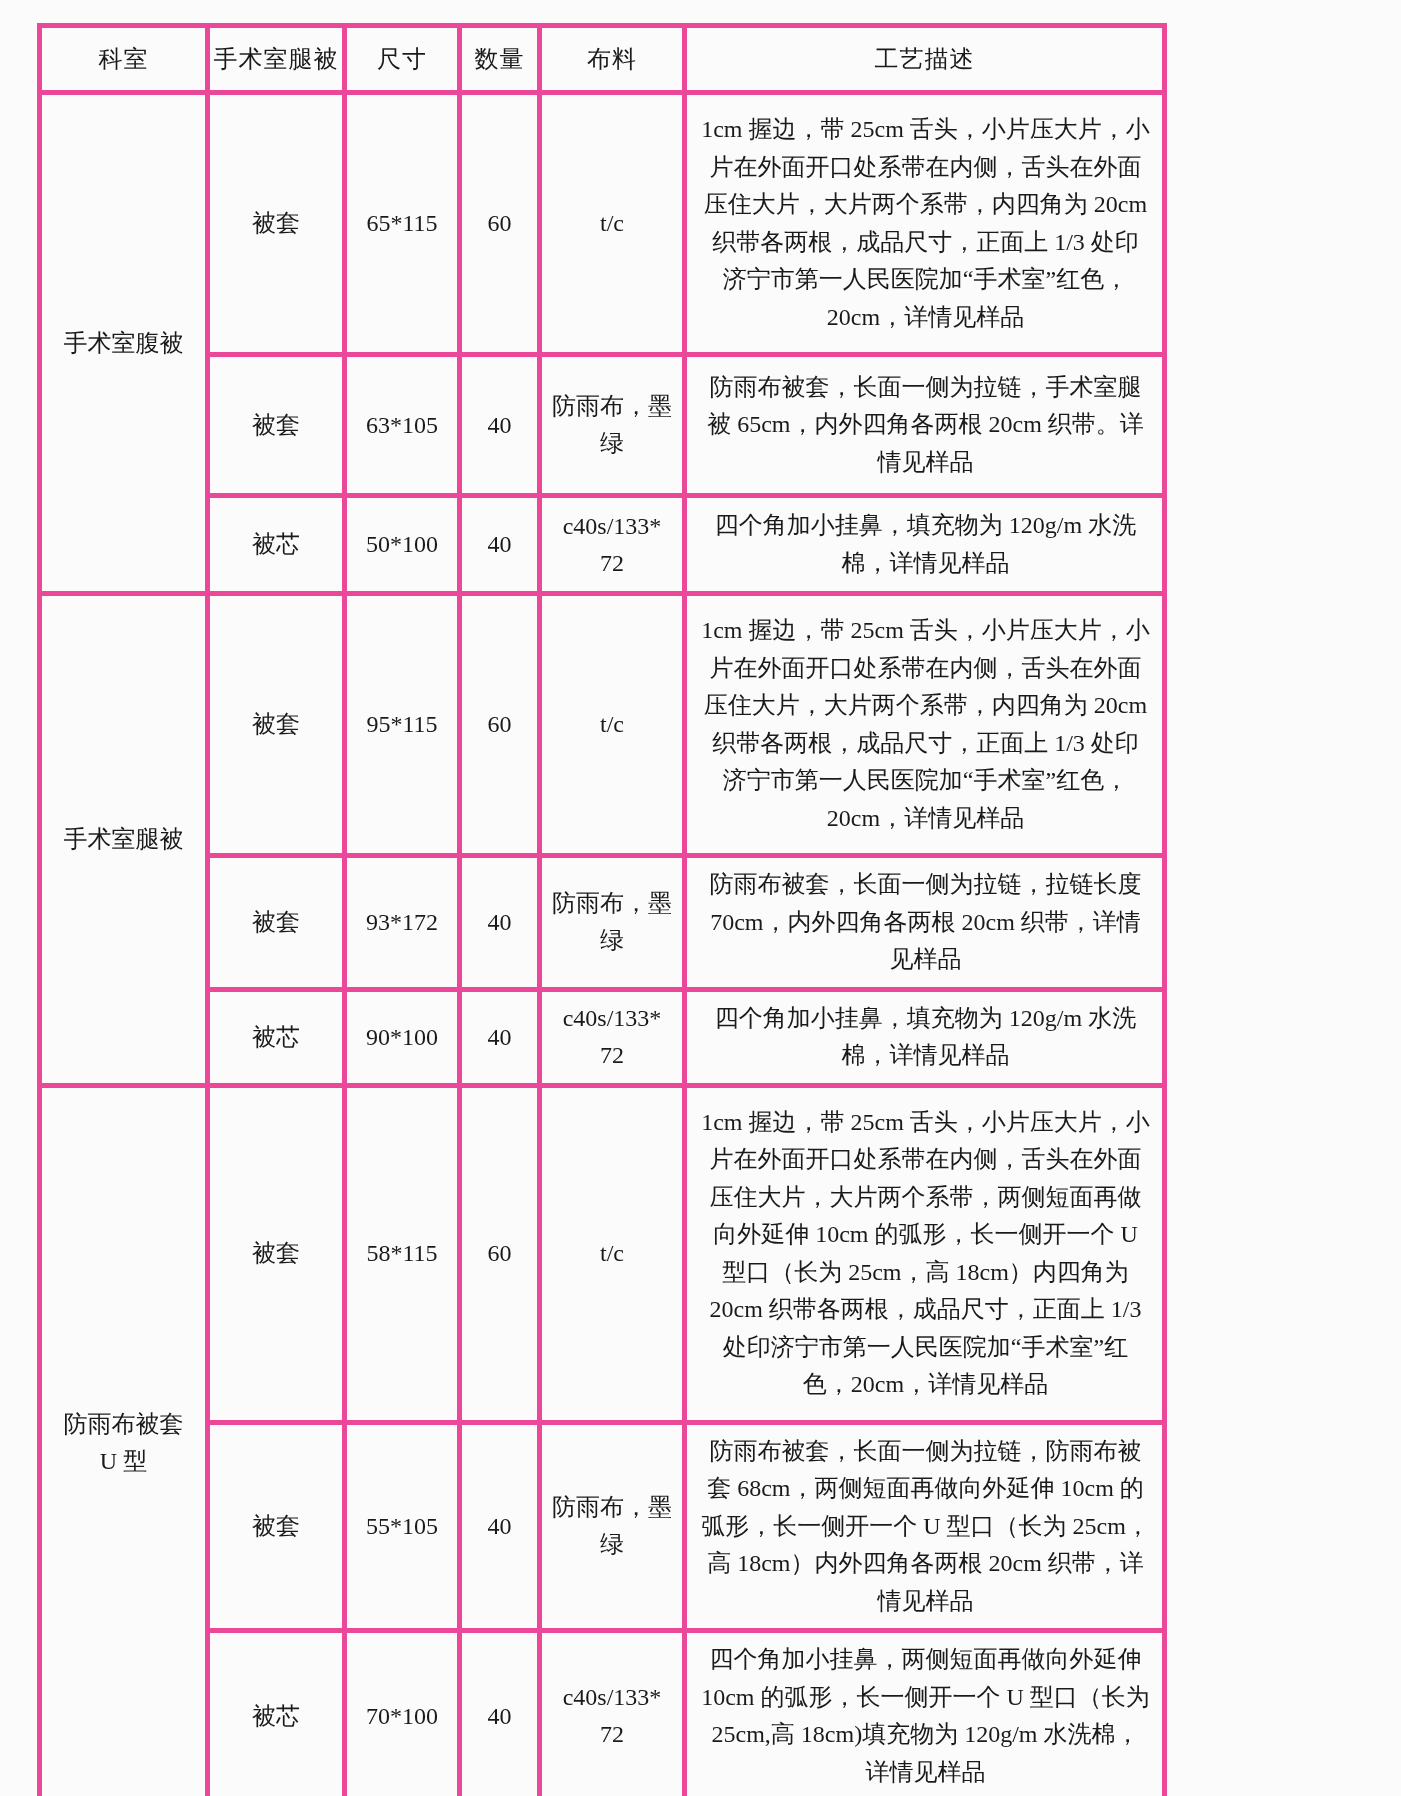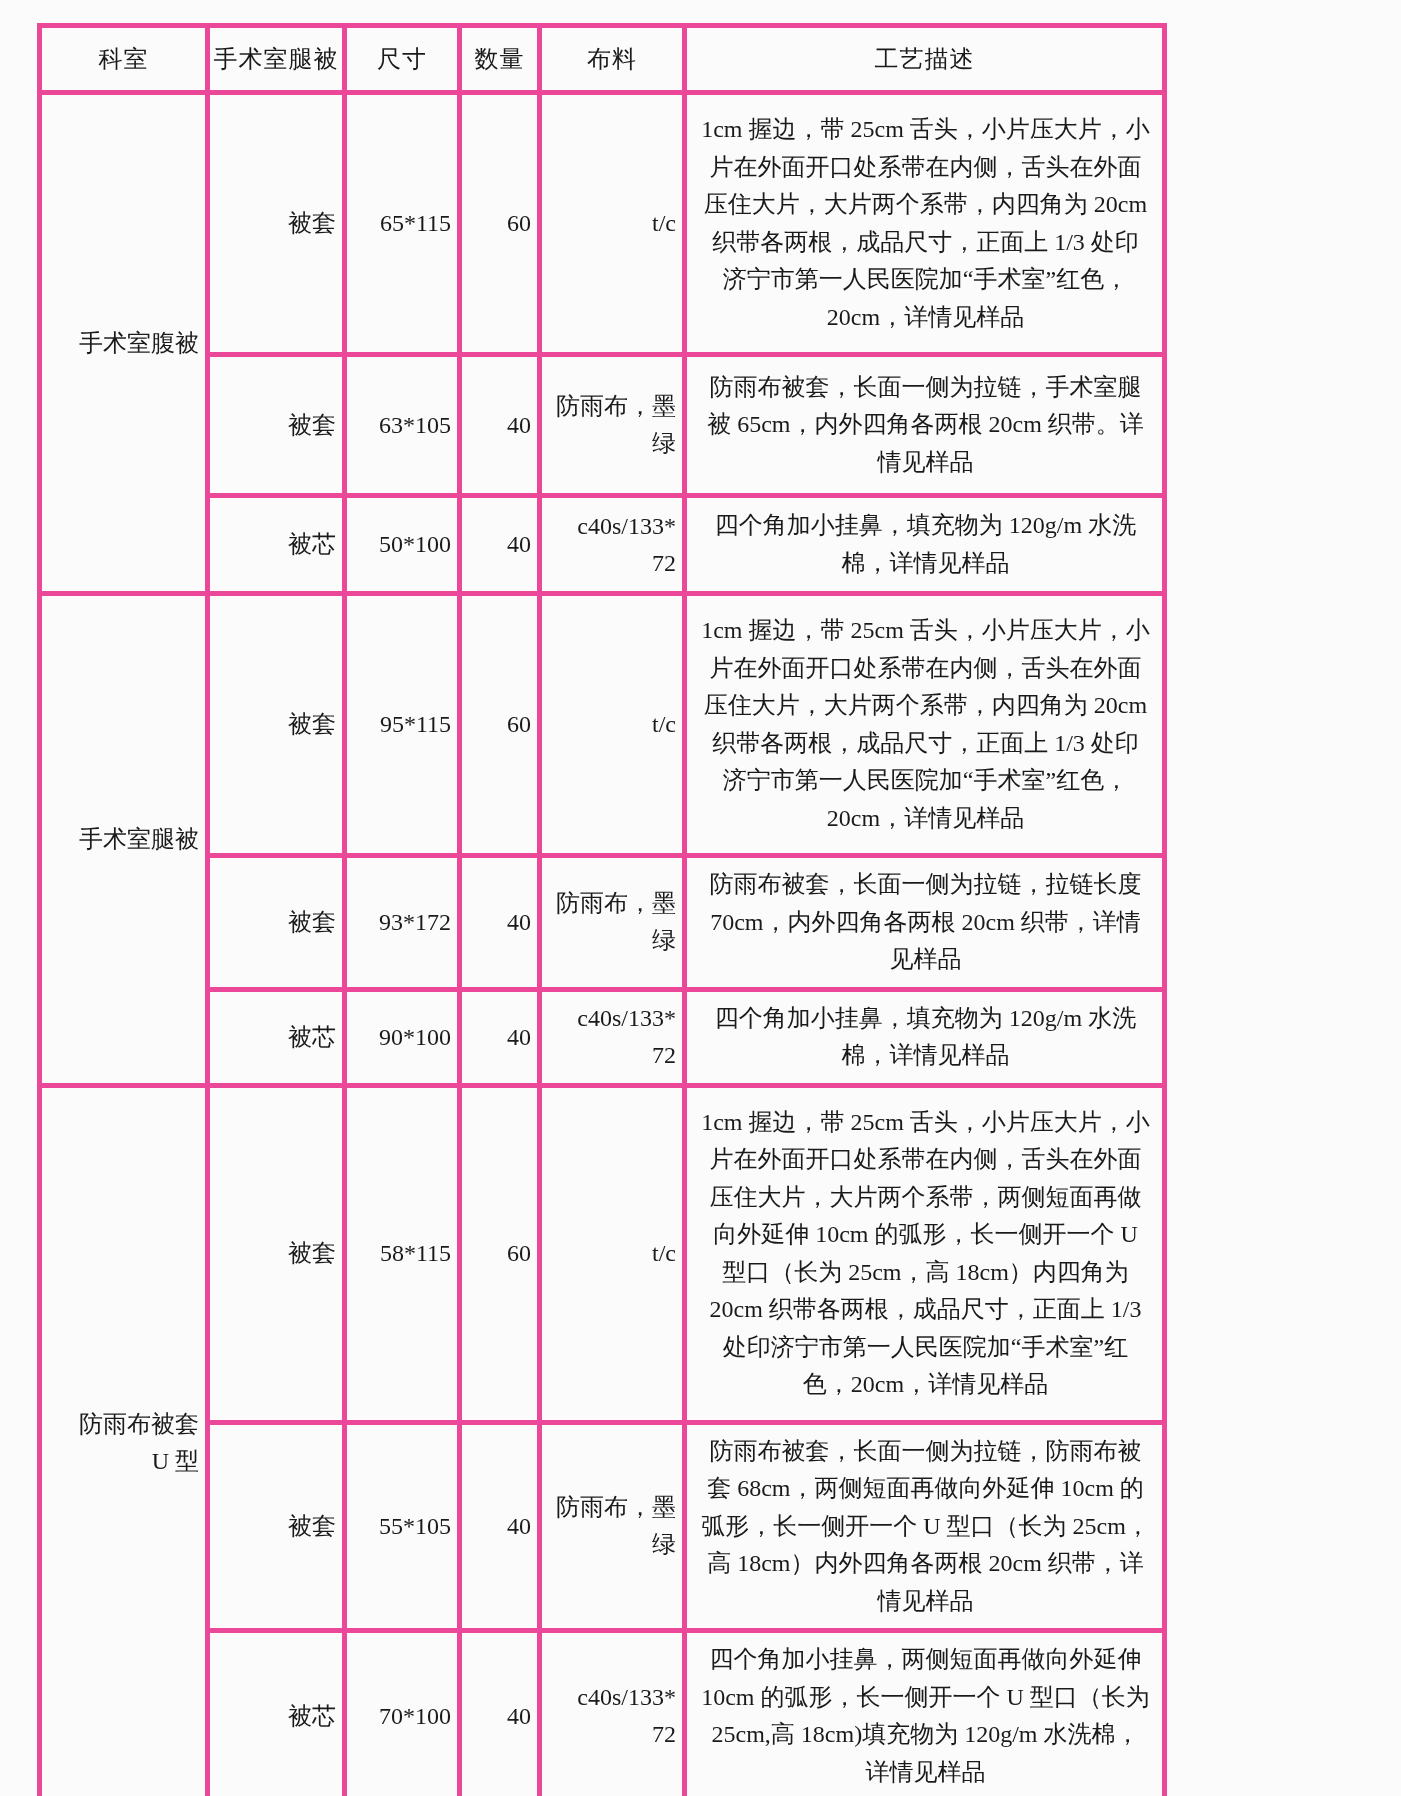--- a/index.html
+++ b/index.html
@@ -22,21 +22,21 @@
     font-size:24px;
     font-weight:400;
     vertical-align:middle;
     overflow:hidden;
   }
   th.head {
     text-align:center;
     letter-spacing:1px;
   }
   td.center {
-    text-align:right;
+    text-align:center;
     white-space:pre-line;
     line-height:37px;
     padding:3px 6px;
   }
   td.desc {
     text-align:center;
     line-height:37.5px;
     padding:8px 12px 8px 14px;
     vertical-align:middle;
   }

